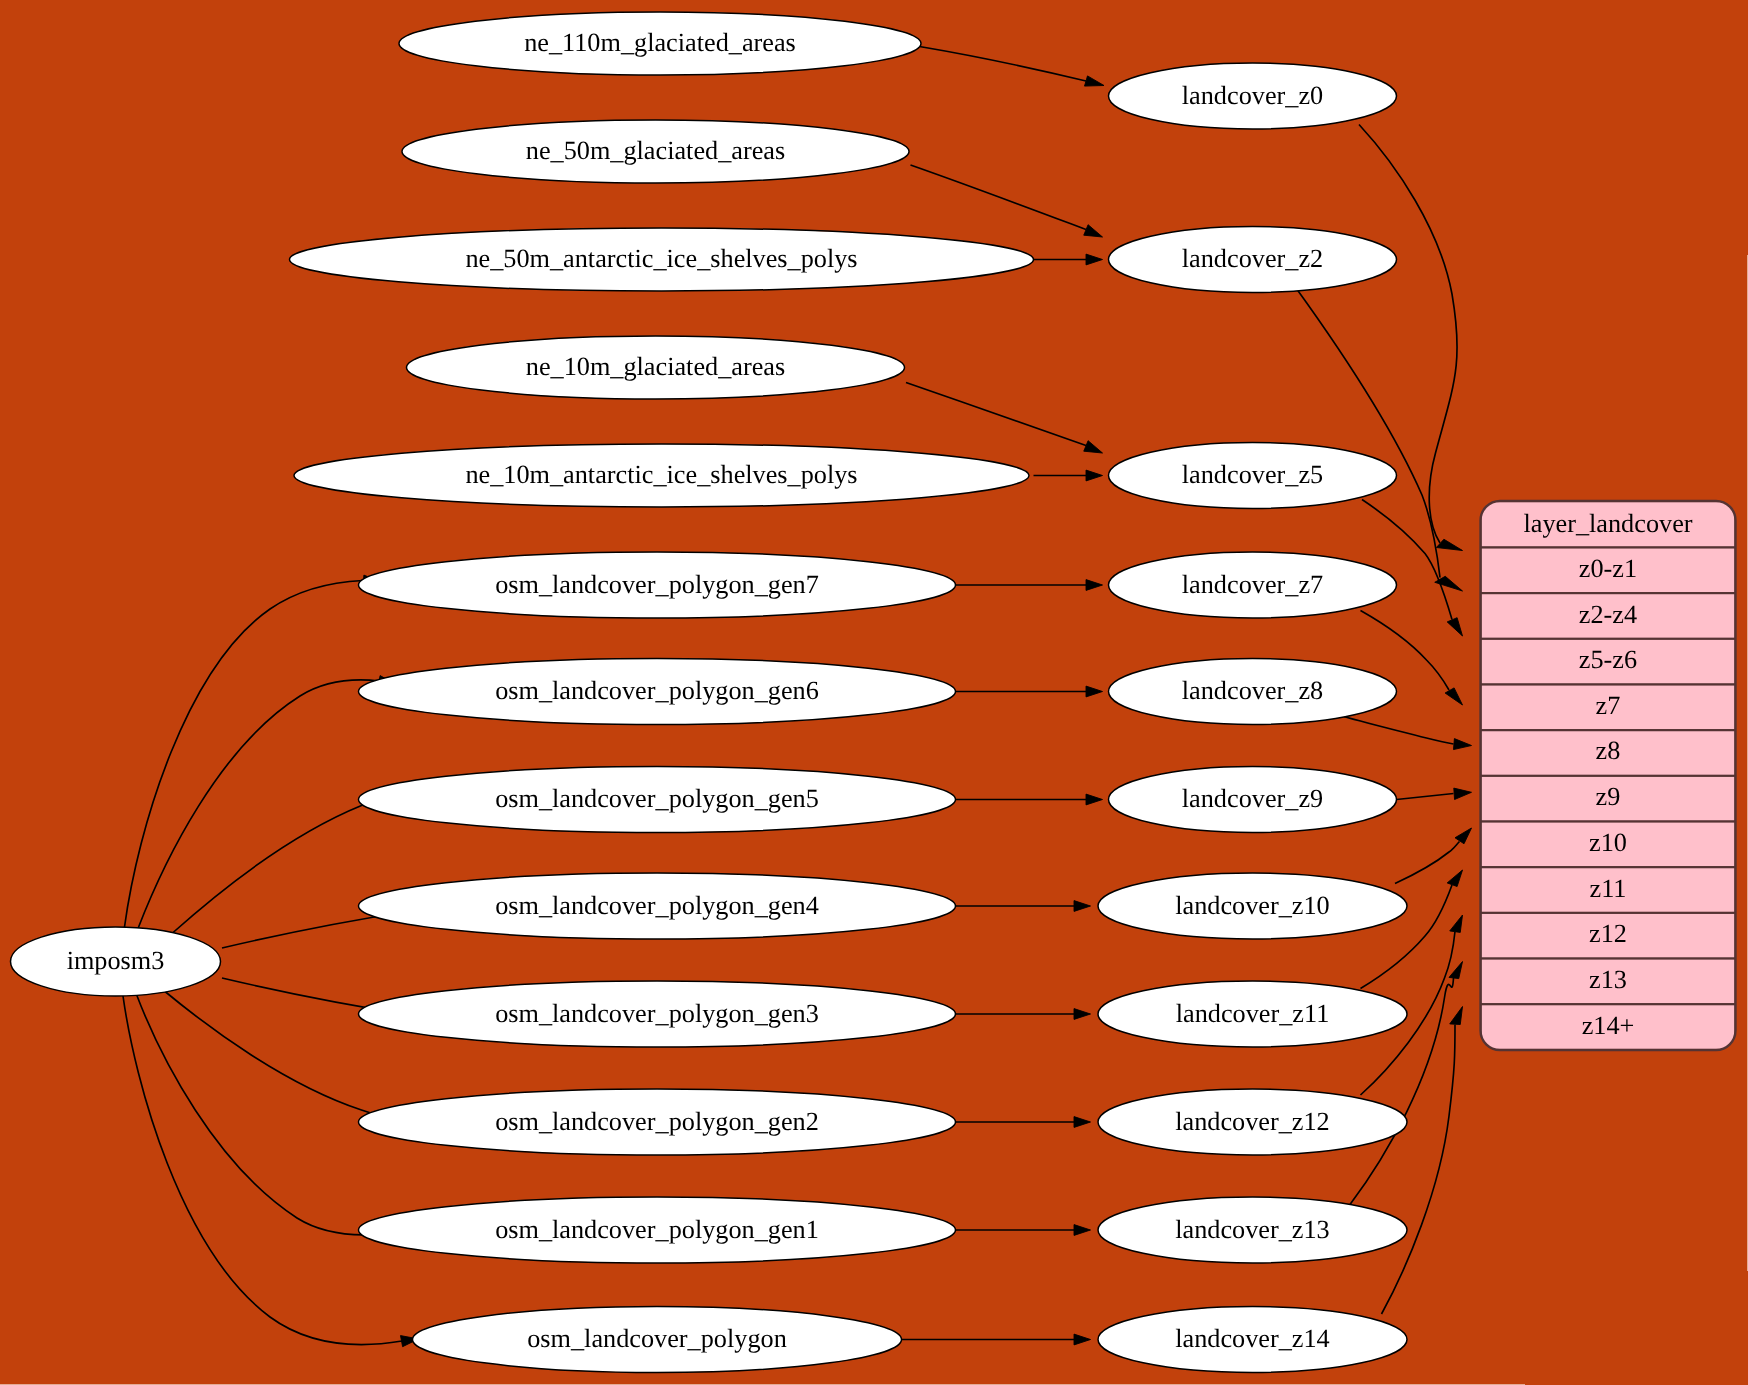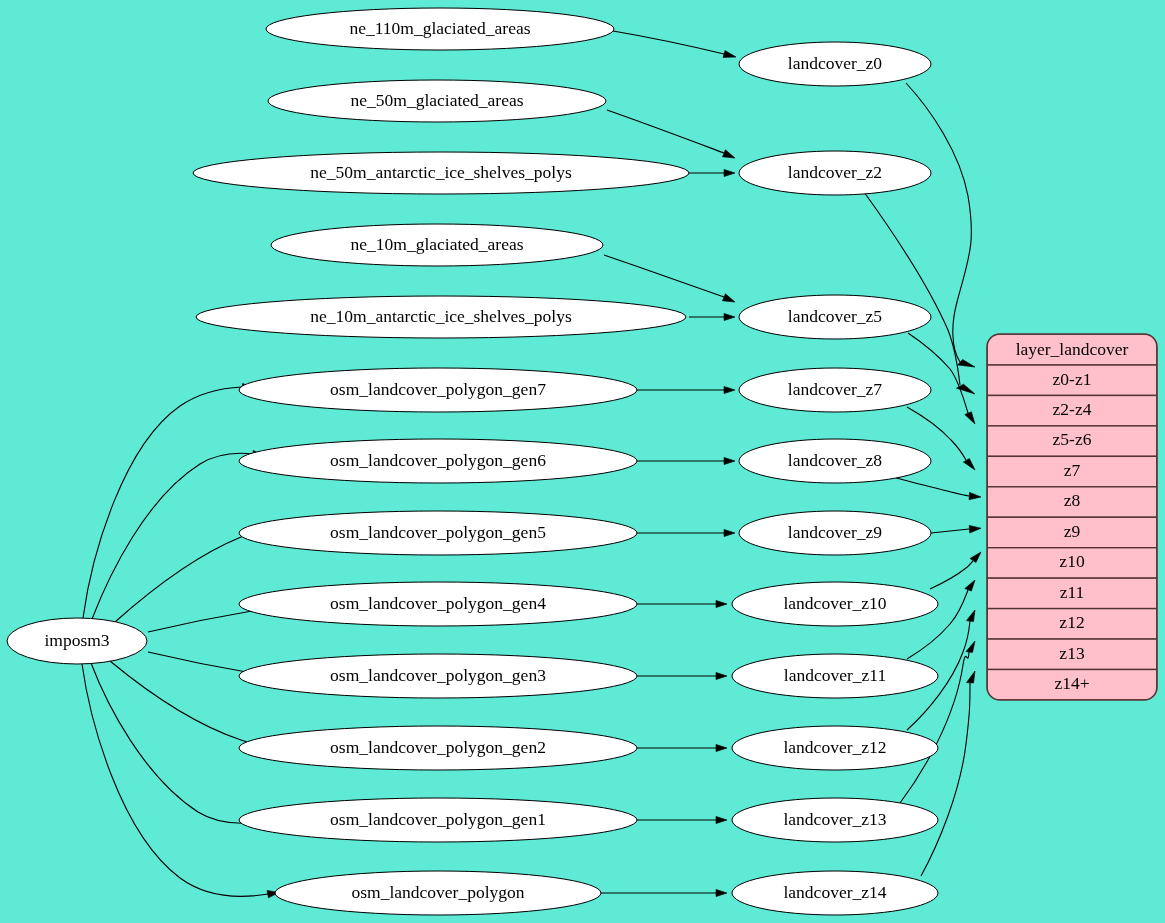--- a/index.html
+++ b/index.html
@@ -4,21 +4,21 @@
 <style>
   html, body {
     margin: 0;
     padding: 0;
     background: #ffffff;
   }
   #canvas {
     position: relative;
     width: 1165px;
     height: 923px;
-    background: #5eead4;
+    background: #c2410c;
     overflow: hidden;
   }
   svg.graph {
     display: block;
     width: 1165px;
     height: 923px;
   }
   .node-ellipse {
     fill: #ffffff;
     stroke: #000000;

